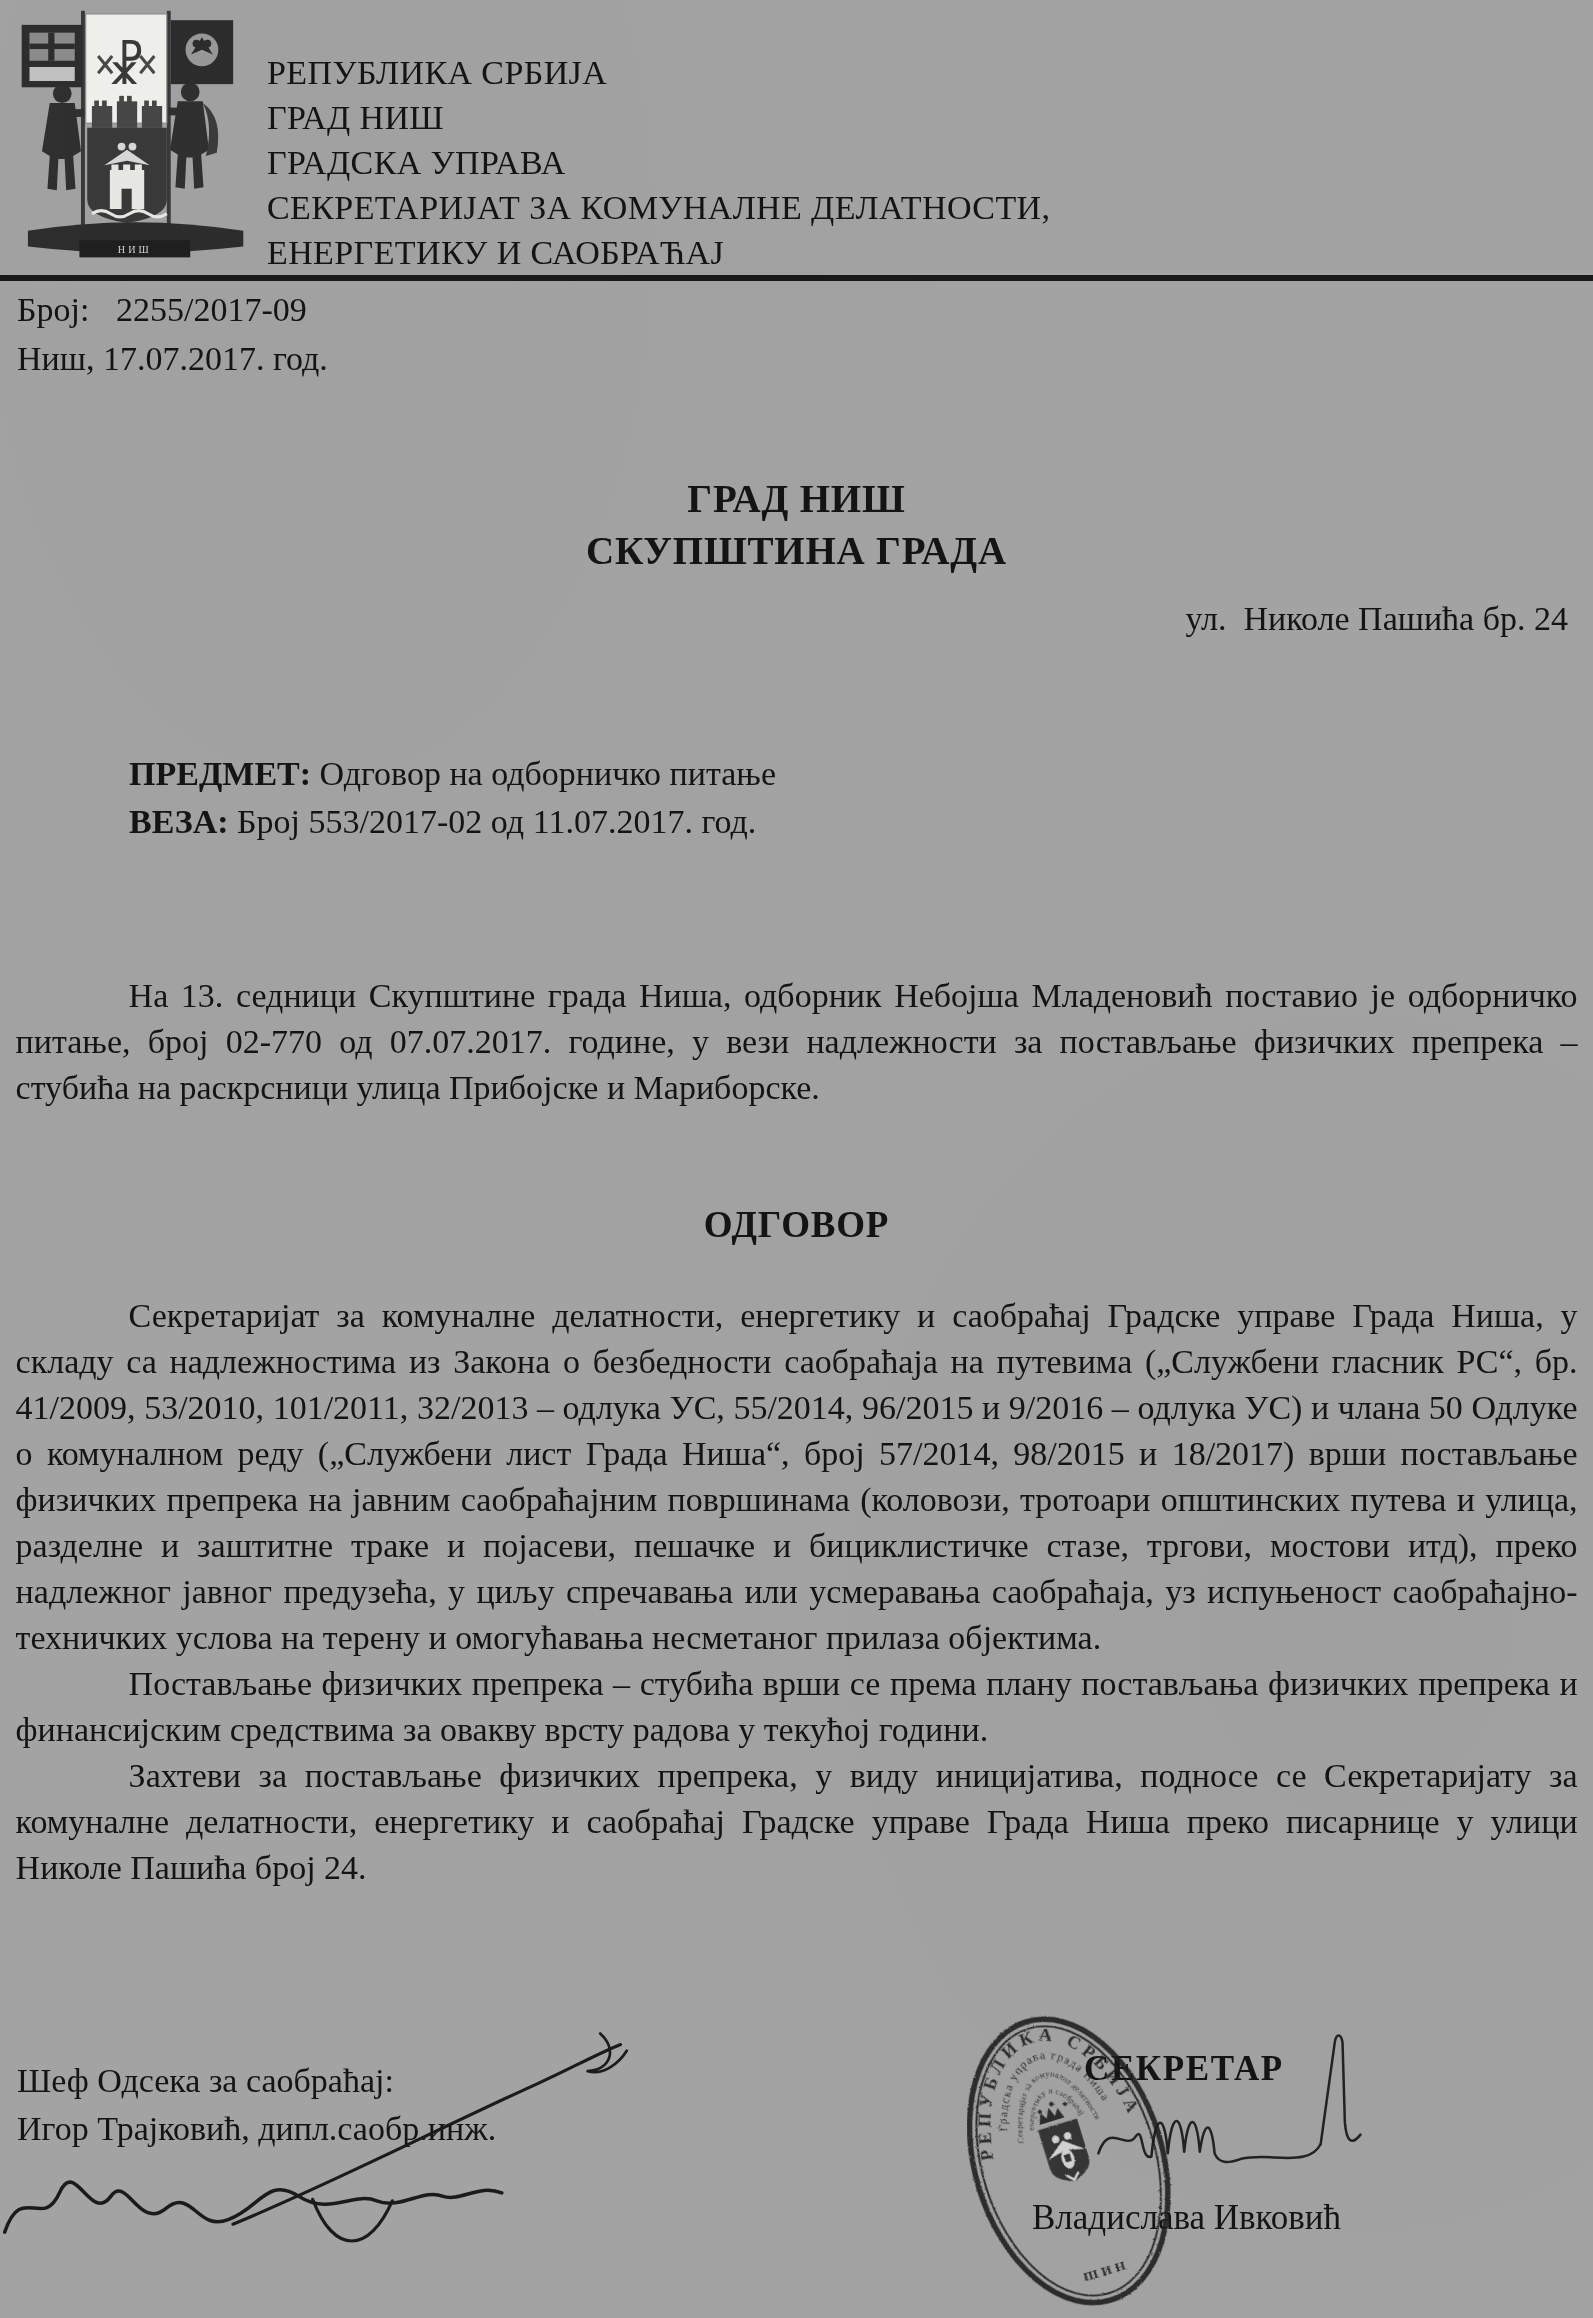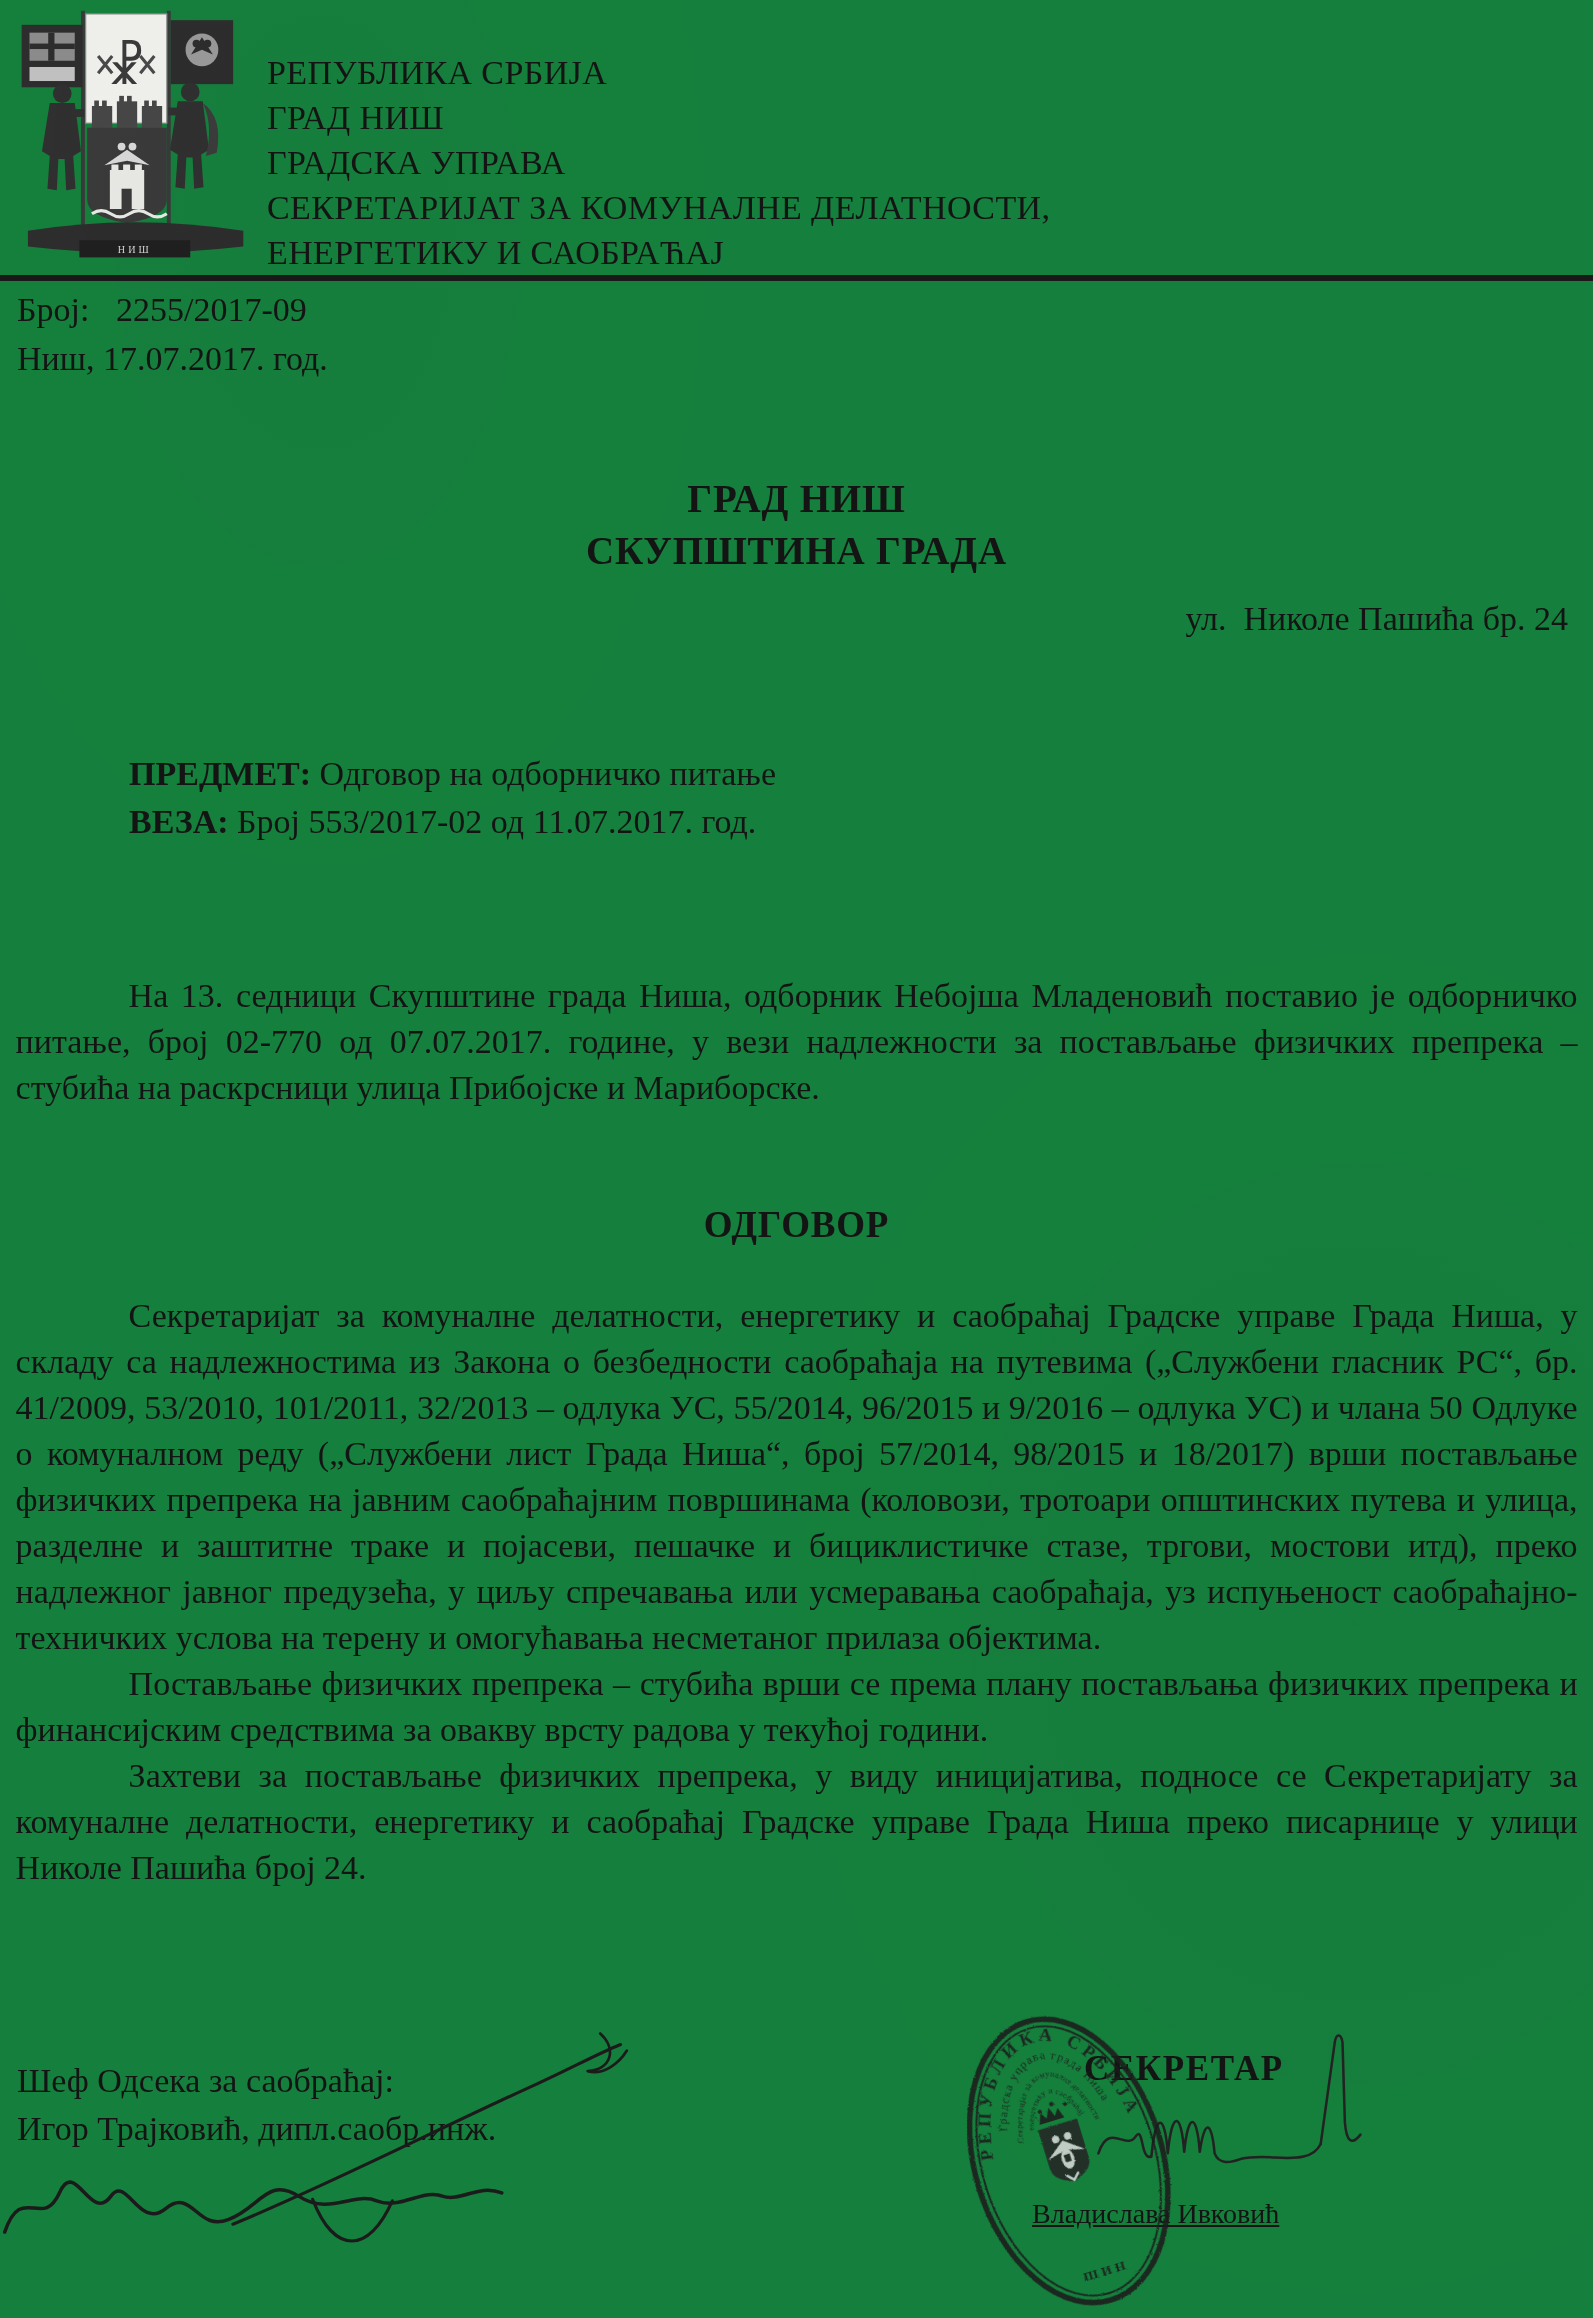--- a/index.html
+++ b/index.html
@@ -1,17 +1,17 @@
 <!DOCTYPE html>
 <html style="font-size:12.5px"><head>
 <meta charset="utf-8">
 <style>
   html,body{margin:0;padding:0;background:#e9e9e7;}
   .page{
-    position:relative;width:1593px;height:2319px;background:#15803d;
+    position:relative;width:1593px;height:2319px;background:#a3a3a3;
     font-family:"Liberation Serif","DejaVu Serif",serif;color:#141414;
     overflow:hidden;
   }
   .page::after{
     content:"";position:absolute;inset:0;pointer-events:none;
     background:
       radial-gradient(ellipse at 20% 10%, rgba(0,0,0,0.015), transparent 45%),
       radial-gradient(ellipse at 85% 70%, rgba(0,0,0,0.018), transparent 50%);
   }
   .abs{position:absolute;}
@@ -41,21 +41,21 @@
   .odgovor{left:0;top:1203px;width:1593px;text-align:center;
            font-weight:bold;font-size:37px;letter-spacing:0.8px;}
 
   .bodytext{left:15.6px;top:1293px;width:1562px;font-size:34px;line-height:46px;text-align:justify;}
   .bodytext p{margin:0;text-indent:113px;}
 
   .sig-left{left:17px;top:2057px;font-size:34px;line-height:48px;}
   .sigL{left:0;top:1996px;width:633px;height:258px;}
 
   .sekretar{left:1084px;top:2049px;font-size:35px;font-weight:bold;letter-spacing:1.6px;z-index:3;}
-  .sekretar-name{left:1032px;top:2198px;font-size:28px;z-index:3;text-decoration:underline;}
+  .sekretar-name{left:1032px;top:2198px;font-size:35px;z-index:3;}
   .sigR{left:1076px;top:2027px;width:512px;height:195px;z-index:5;}
   .stamp{left:967px;top:2007px;width:205px;height:311px;z-index:6;}
 </style>
 </head>
 <body>
 
 <div class="page">
 
   <svg class="abs coa" viewBox="0 0 305 330" aria-hidden="true">
 

